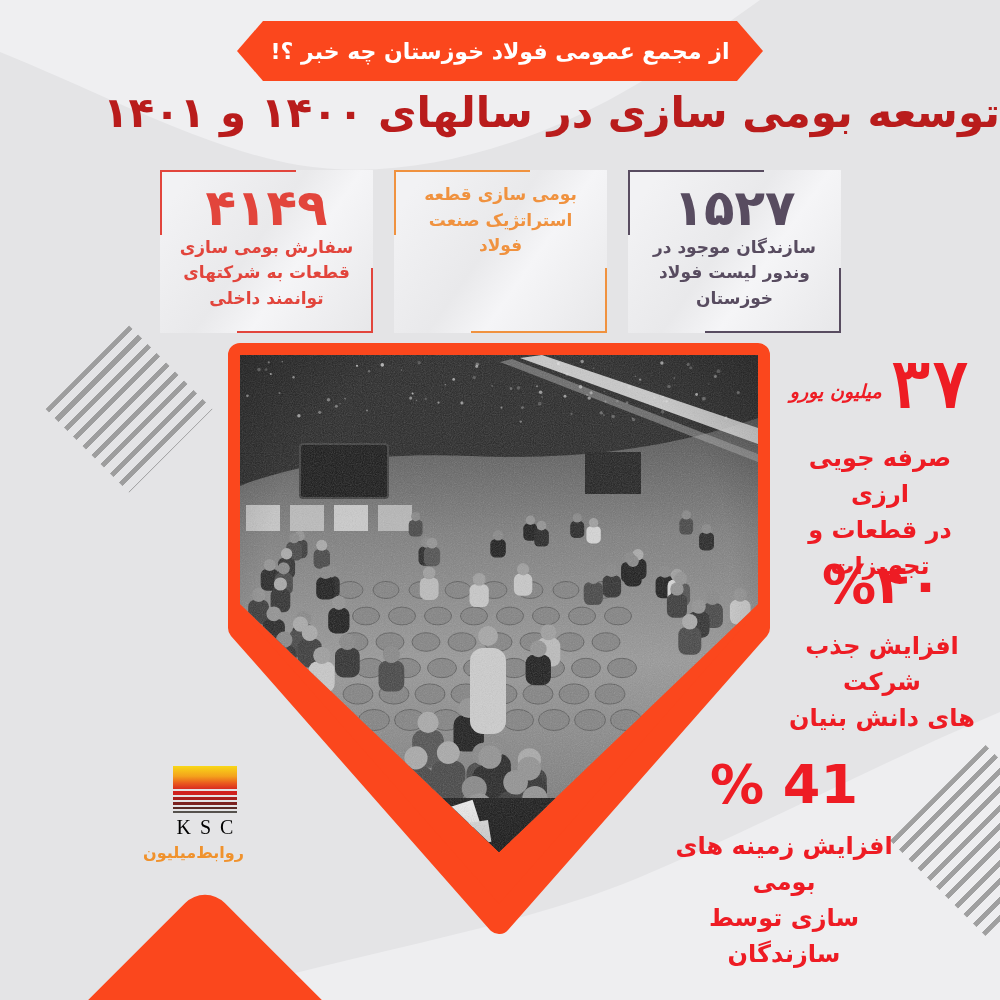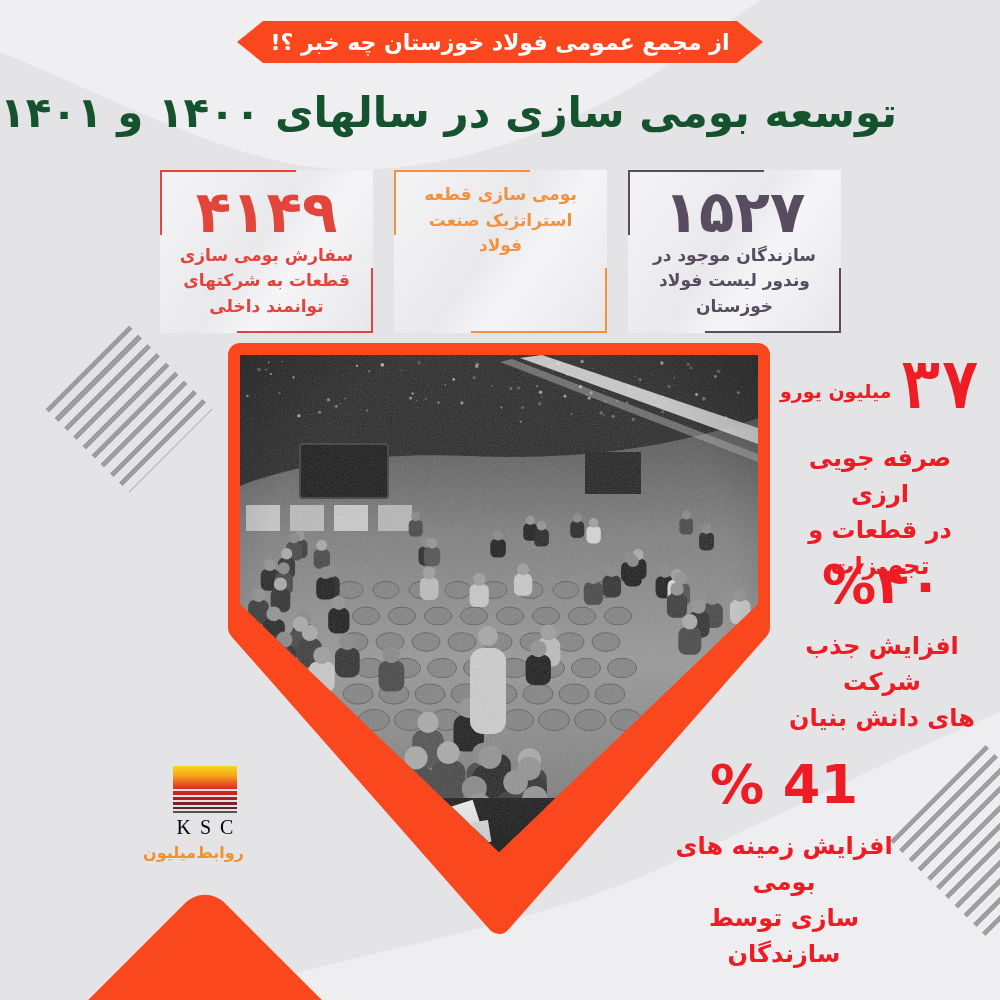--- a/index.html
+++ b/index.html
@@ -11,46 +11,46 @@
   .bg-svg{position:absolute;inset:0;}
   .stripes{position:absolute;width:118px;height:118px;opacity:.8;
            background:repeating-linear-gradient(180deg,#8c8c8c 0 5px,rgba(0,0,0,0) 5px 13px);
            transform:rotate(-45deg);}
   .stripes.left{left:70px;top:350px;}
   .stripes.right{left:918px;top:773px;width:135px;height:135px;}
   .diamond-bl{position:absolute;left:75px;top:937px;width:260px;height:260px;background:#fb471d;
               border-radius:28px;transform:rotate(45deg);}
 
   
-  .banner{position:absolute;left:237px;top:21px;width:526px;height:42px;background:#fb471d;
+  .banner{position:absolute;left:237px;top:21px;width:526px;height:60px;background:#fb471d;
           clip-path:polygon(0 50%,26px 0,calc(100% - 26px) 0,100% 50%,calc(100% - 26px) 100%,26px 100%);
           display:flex;align-items:center;justify-content:center;}
   .banner span{color:#fff;font-weight:bold;font-size:22px;direction:rtl;}
 
   
-  .title{position:absolute;left:0;right:0;top:88px;text-align:left;direction:rtl;
-         color:#14532d;font-size:42px;font-weight:800;letter-spacing:-.5px;}
+  .title{position:absolute;left:0;right:0;top:88px;text-align:right;direction:rtl;
+         color:#b91c1c;font-size:42px;font-weight:800;letter-spacing:-.5px;}
 
   
   .cards{position:absolute;left:160px;top:170px;display:flex;gap:21px;}
   .card{position:relative;width:213px;height:163px;padding-top:12px;text-align:center;
         background:linear-gradient(125deg,#f2f2f4 10%,#e9e9eb 45%,#f5f5f7 62%,#e7e7e9 100%);}
   .card .corner{position:absolute;}
   .card .corner-tl{left:0;top:0;width:64%;height:40%;border-top:2px solid;border-left:2px solid;}
   .card .corner-br{right:0;bottom:0;width:64%;height:40%;border-bottom:2px solid;border-right:2px solid;}
-  .card .value{font-size:58px;font-weight:800;line-height:1.05;direction:ltr;}
+  .card .value{font-size:50px;font-weight:800;line-height:1.05;direction:ltr;}
   .card .label{margin-top:0;font-size:17px;font-weight:bold;line-height:1.5;direction:rtl;white-space:pre-line;}
   .card.c-red{color:#e2453c;}
   .card.c-orange{color:#f0923f;}
   .card.c-slate{color:#584c60;}
 
   
   .sstat{position:absolute;color:#ee1c24;text-align:center;direction:rtl;}
   .sstat .vrow{display:flex;align-items:center;justify-content:center;direction:ltr;}
-  .sstat .unit{font-size:19px;font-weight:bold;margin-right:9px;}
+  .sstat .unit{font-size:19px;font-weight:bold;margin-right:9px;font-style:italic;}
   .sstat .unit:empty{display:none;}
   .sstat .value{font-size:54px;font-weight:800;line-height:1;direction:ltr;}
   .sstat.s1{left:778px;top:358px;width:204px;}
   .sstat.s1 .value{font-size:66px;font-family:Liberation Mono, monospace;}
   .sstat.s2{left:788px;top:558px;width:188px;}
   .sstat.s3{left:652px;top:758px;width:264px;}
   .sstat .label{margin-top:16px;font-size:24px;font-weight:bold;line-height:1.5;white-space:pre-line;}
 
   
   .ksc{position:absolute;left:166px;top:766px;width:78px;text-align:center;}

